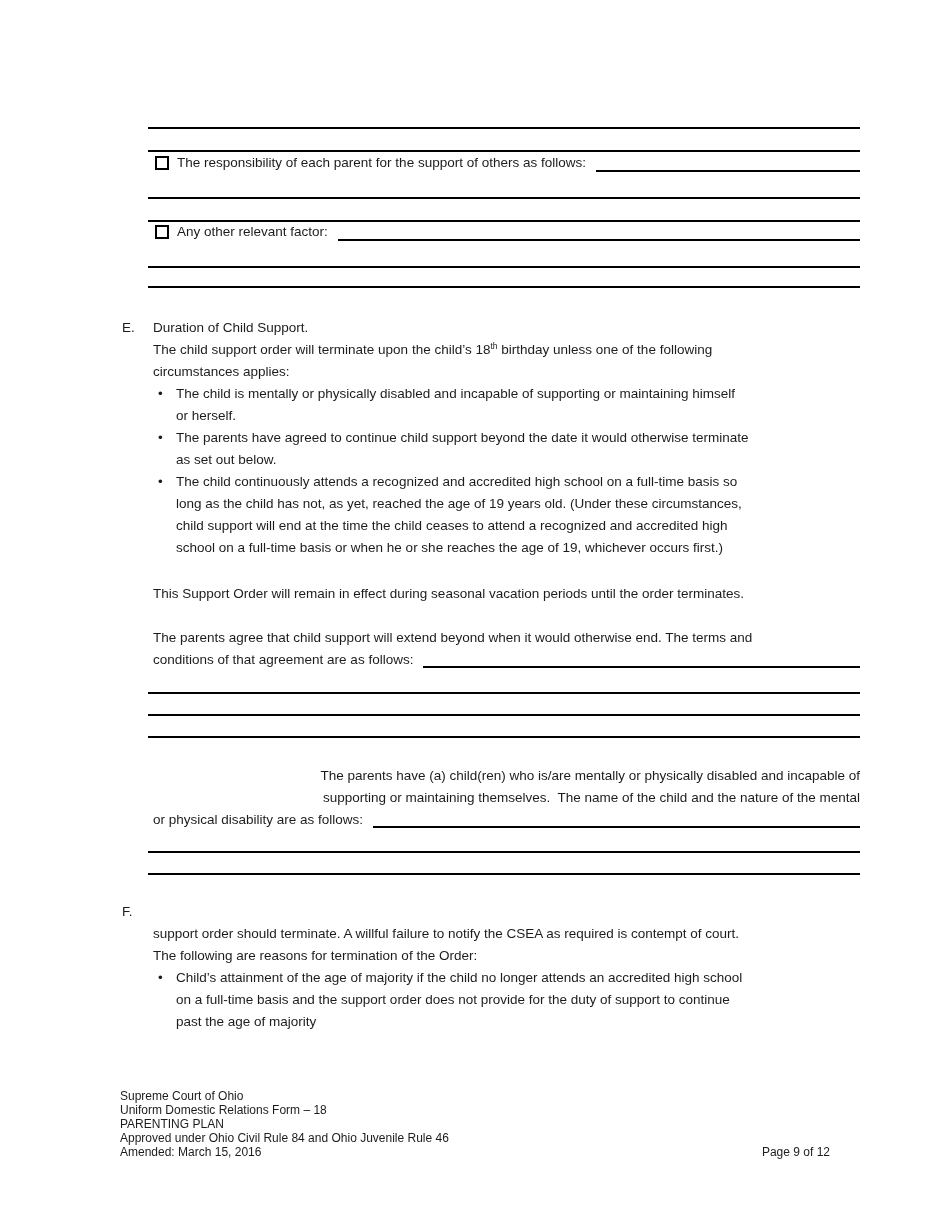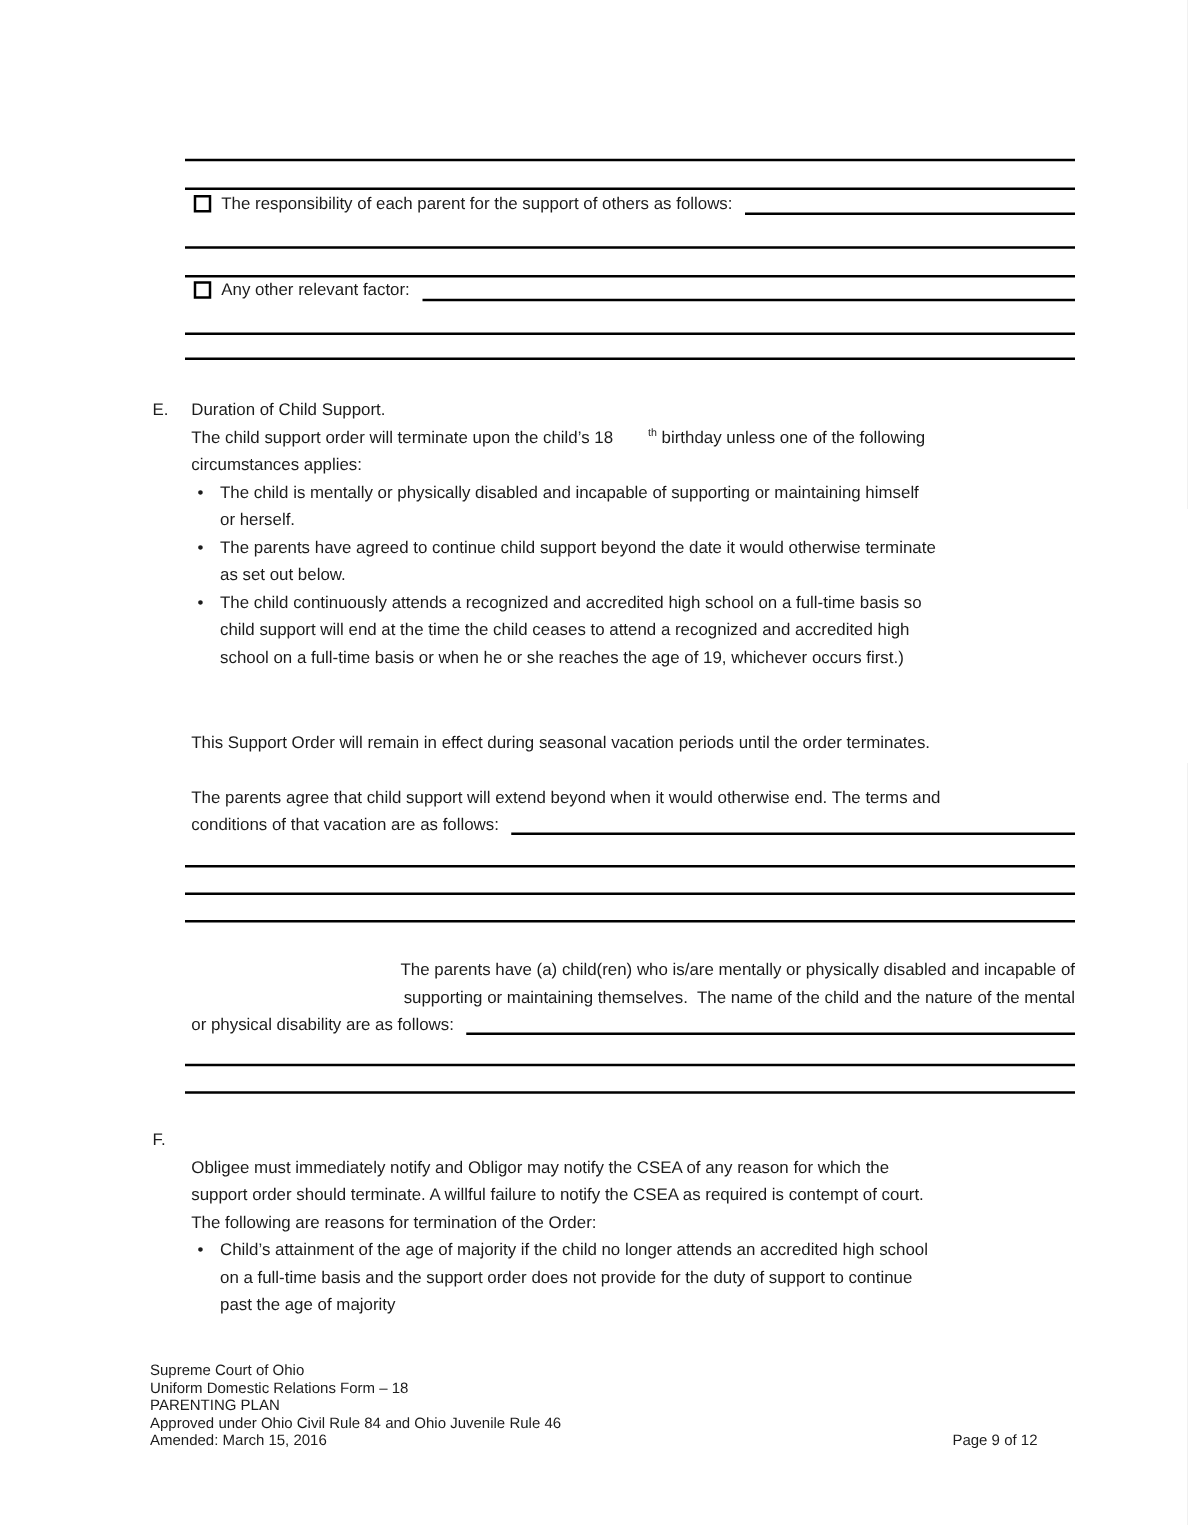--- a/index.html
+++ b/index.html
@@ -37,21 +37,21 @@
   .block { position:absolute; }
   .line { white-space:pre; }
   .sec-head { display:flex; }
   .sec-letter { flex:none; width:33px; padding-left:2px; box-sizing:border-box; }
   .indent { margin-left:33px; }
   .bullet { position:relative; margin-left:38px; padding-left:18px; }
   .bullet .marker { position:absolute; left:0; top:0; }
   .fill-row { display:flex; }
   .fill-row .lbl { flex:none; white-space:pre; }
   .fill-row .fill { flex:1; margin-left:10px; height:17px; border-bottom:2px solid #000; }
-  sup.ord { font-size:8.5px; line-height:0; vertical-align:super;margin-left:28px; }
+  sup.ord { font-size:8.5px; line-height:0; vertical-align:super; }
   .footer {
     position:absolute;
     left:120px; right:120px; top:1089px; height:70px;
     font-size:12px; line-height:14px;
   }
   .footer .f-line { white-space:pre; }
   .footer .page-num { position:absolute; right:0; bottom:0;text-align:center; }
 </style>
 </head>
 <body>
@@ -93,31 +93,32 @@
       <div class="line">or herself.</div>
     </div>
     <div class="bullet">
       <span class="marker">•</span>
       <div class="line">The parents have agreed to continue child support beyond the date it would otherwise terminate</div>
       <div class="line">as set out below.</div>
     </div>
     <div class="bullet">
       <span class="marker">•</span>
       <div class="line">The child continuously attends a recognized and accredited high school on a full-time basis so</div>
+      <div class="line">long as the child has not, as yet, reached the age of 19 years old. (Under these circumstances,</div>
       <div class="line">child support will end at the time the child ceases to attend a recognized and accredited high</div>
       <div class="line">school on a full-time basis or when he or she reaches the age of 19, whichever occurs first.)</div>
     </div>
   </div>
 
   <div class="block line" style="top:583px; left:153px; width:710px;">This Support Order will remain in effect during seasonal vacation periods until the order terminates.</div>
 
   <div class="block" style="top:627px; left:153px; width:707px;">
     <div class="line">The parents agree that child support will extend beyond when it would otherwise end. The terms and</div>
     <div class="fill-row">
-      <span class="lbl">conditions of that vacation are as follows:</span>
+      <span class="lbl">conditions of that agreement are as follows:</span>
       <span class="fill"></span>
     </div>
   </div>
 
   <div class="rule" style="top:692px"></div>
   <div class="rule" style="top:714px"></div>
   <div class="rule" style="top:736px"></div>
 
   <div class="block" style="top:765px; left:153px; width:707px;text-align:right;">
     <div class="line">The parents have (a) child(ren) who is/are mentally or physically disabled and incapable of</div>
@@ -128,21 +129,20 @@
     </div>
   </div>
 
   <div class="rule" style="top:851px"></div>
   <div class="rule" style="top:873px"></div>
 
   <div class="block" style="top:901px; left:120px; width:740px;">
     <div class="sec-head">
       <span class="sec-letter">F.</span>
     </div>
-    <div class="indent line">Obligee must immediately notify and Obligor may notify the CSEA of any reason for which the</div>
     <div class="indent line">support order should terminate. A willful failure to notify the CSEA as required is contempt of court.</div>
     <div class="indent line">The following are reasons for termination of the Order:</div>
     <div class="bullet">
       <span class="marker">•</span>
       <div class="line">Child’s attainment of the age of majority if the child no longer attends an accredited high school</div>
       <div class="line">on a full-time basis and the support order does not provide for the duty of support to continue</div>
       <div class="line">past the age of majority</div>
     </div>
   </div>
 

